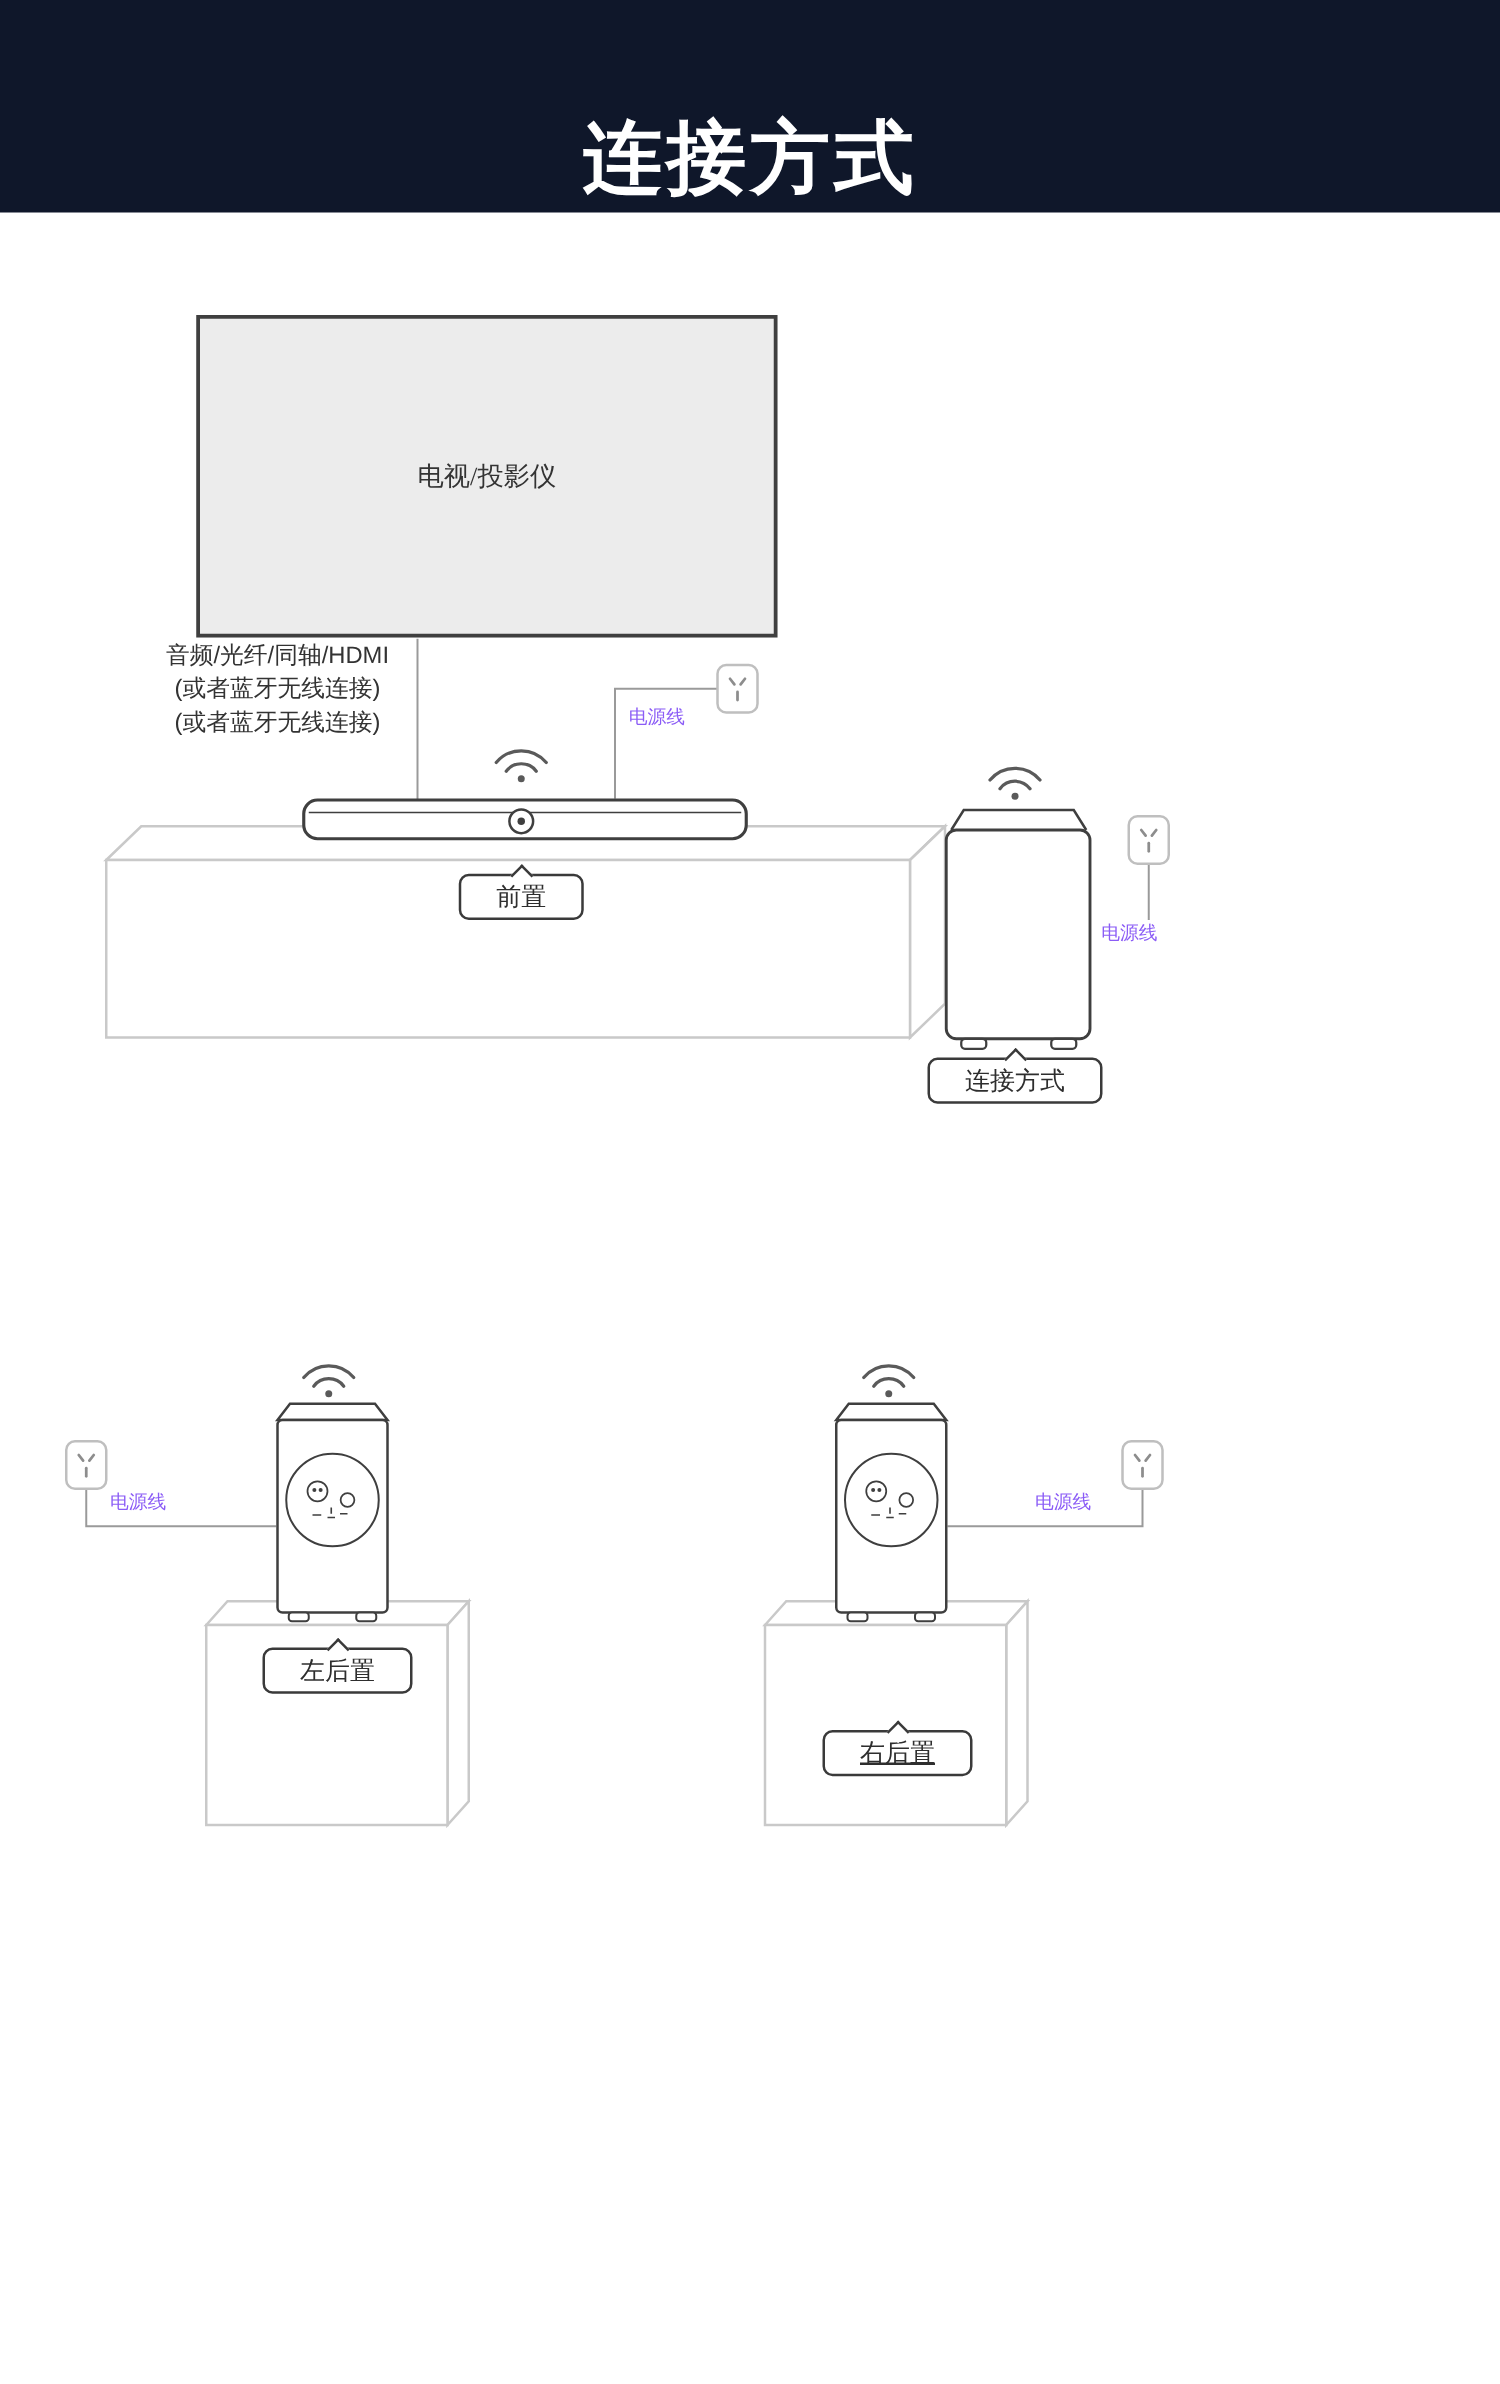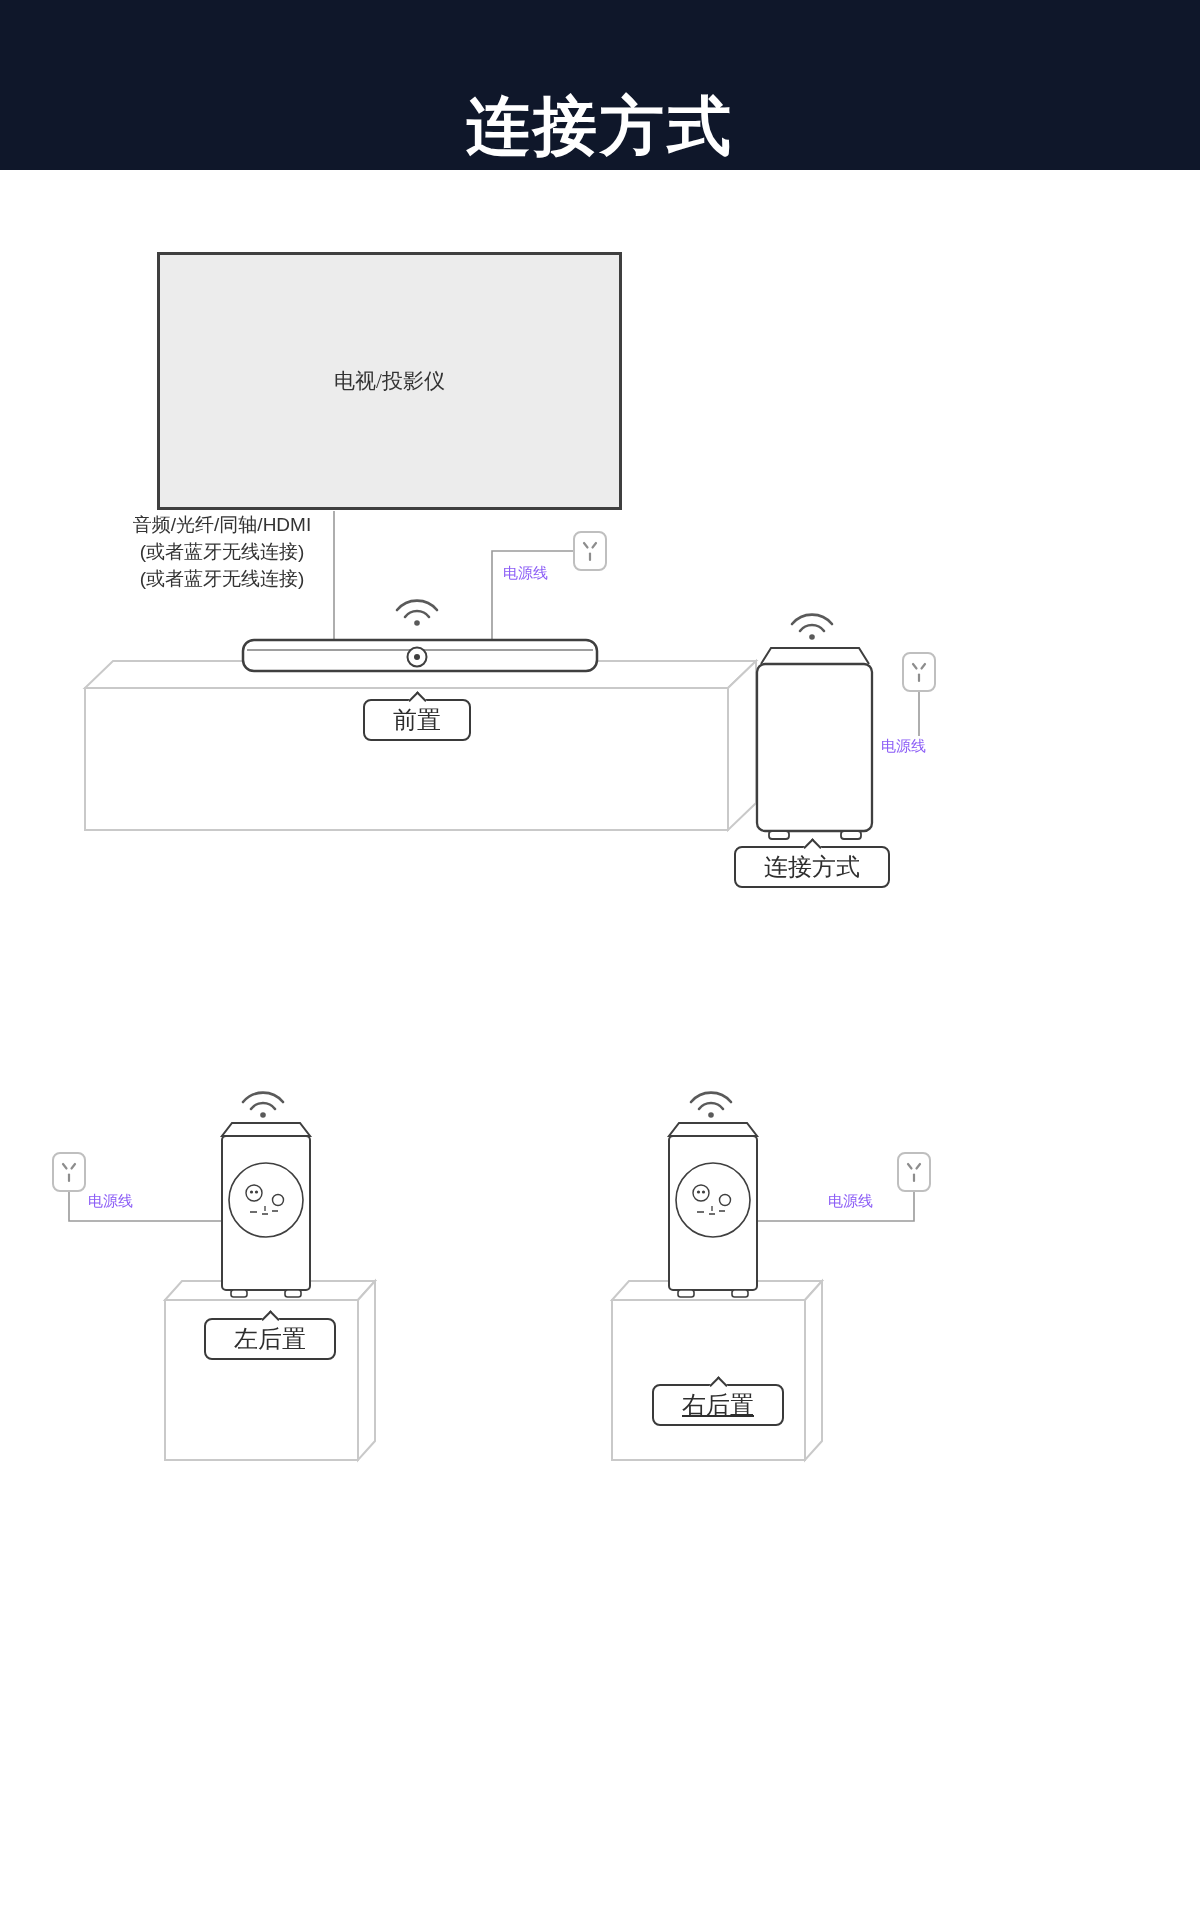--- a/index.html
+++ b/index.html
@@ -17,21 +17,21 @@
         display:flex; align-items:center; justify-content:center; }
   .tv span { font-size:21px; color:#333;font-family:Liberation Serif, serif; }
 
   .note { position:absolute; left:106px; top:511px; width:232px; text-align:center;
           font-size:19px; line-height:27px; color:#333; }
 
   .plabel { position:absolute; font-size:15px; color:#8b5cf6; white-space:nowrap; }
 
   .bubble { position:absolute; transform:translateX(-50%); background:#fff;
             border:2px solid #3a3a3a; border-radius:8px; padding:3px 28px;
-            font-size:24px; color:#2e2e2e; white-space:nowrap; z-index:5; font-weight:500; }
+            font-size:20px; color:#2e2e2e; white-space:nowrap; z-index:5; font-weight:500; }
   .bubble::before { content:""; position:absolute; top:-7px; left:50%; margin-left:-6px;
             width:11px; height:11px; background:#fff;
             border-left:2px solid #3a3a3a; border-top:2px solid #3a3a3a;
             transform:rotate(45deg); }
 </style>
 </head>
 <body>
 
 <div class="page">
 

